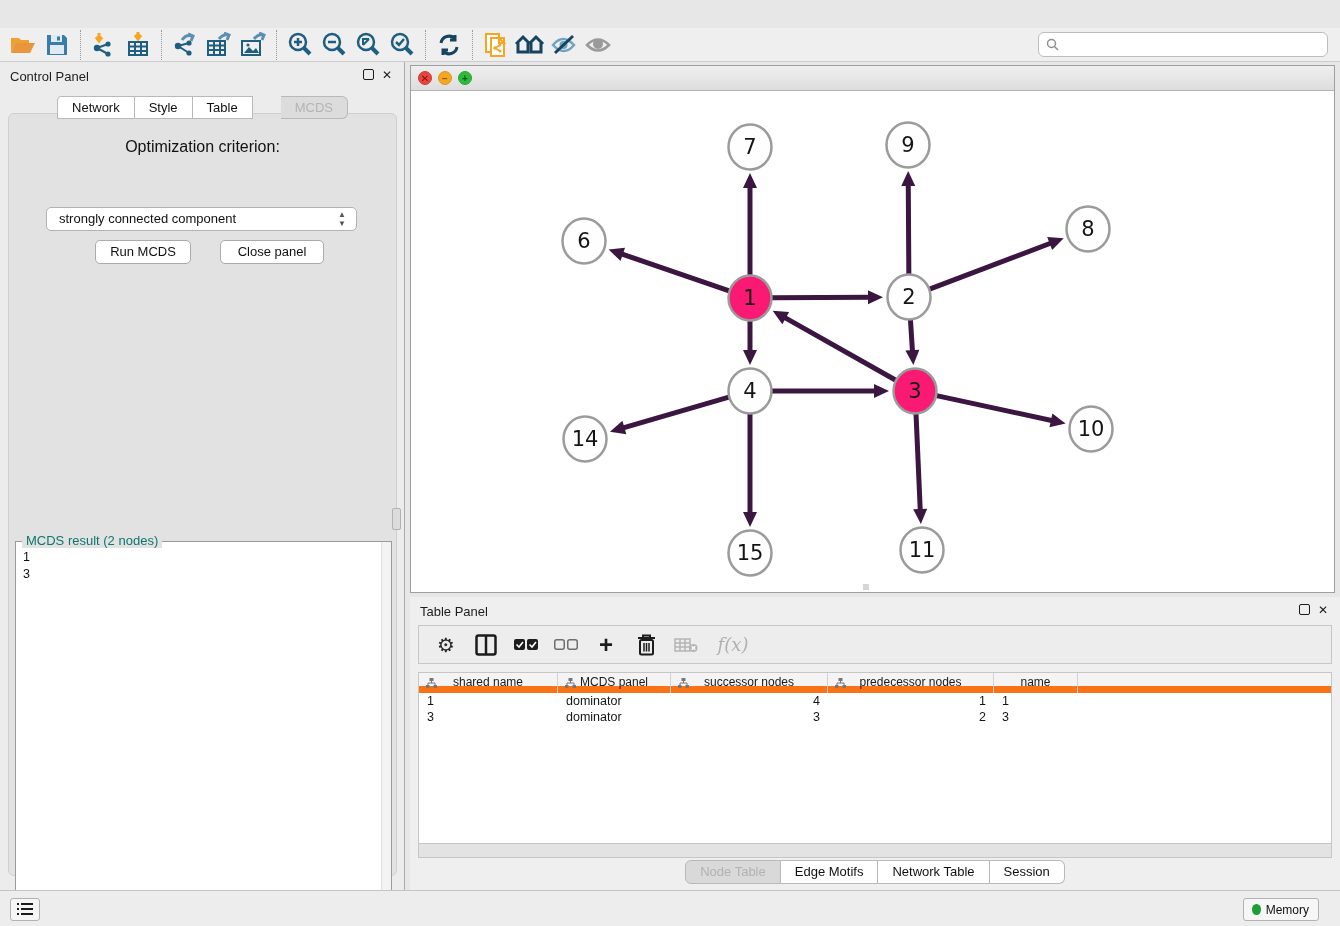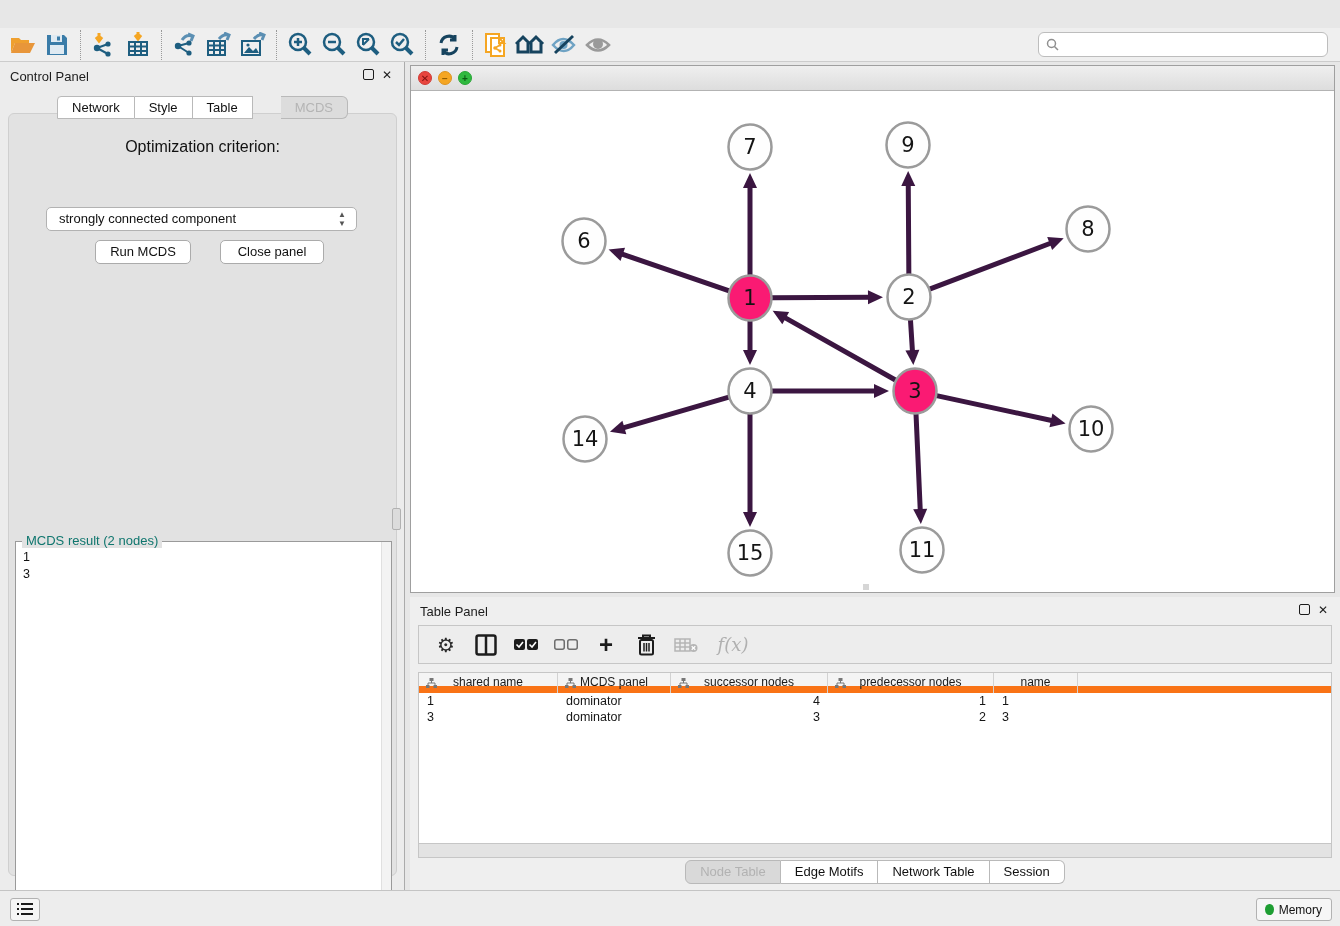--- a/index.html
+++ b/index.html
@@ -521,19 +521,19 @@
           <g fill="#1c1c1c">
             <rect x="0" y="0" width="2" height="2"></rect>
             <rect x="0" y="5" width="2" height="2"></rect>
             <rect x="0" y="10" width="2" height="2"></rect>
             <rect x="4" y="0" width="12" height="2"></rect>
             <rect x="4" y="5" width="12" height="2"></rect>
             <rect x="4" y="10" width="12" height="2"></rect>
           </g>
         </svg>
     </div>
-    <div class="sb-btn" style="right:8px; width:76px; justify-content:center">
+    <div class="sb-btn" style="right:21px; width:76px; justify-content:center">
       <span class="mem-dot"></span>
       <span class="mem-label">Memory</span>
     </div>
   </div>
 
 </div>
 
 </body></html>

